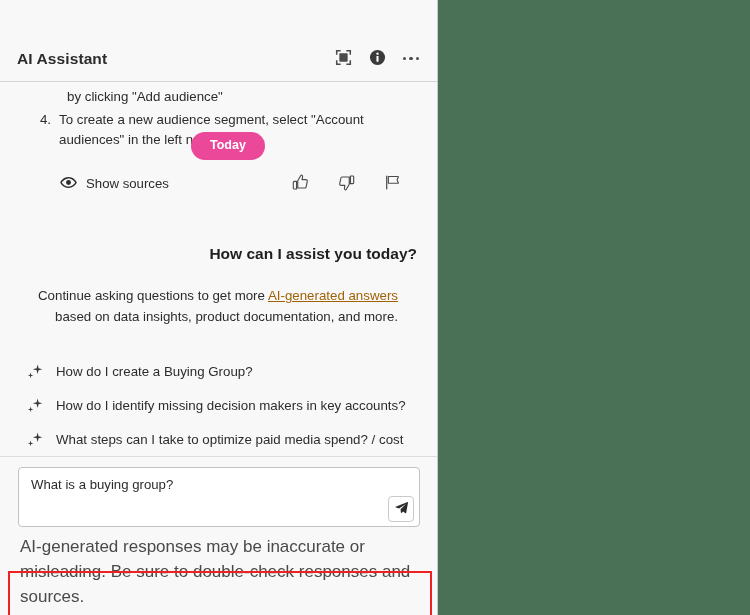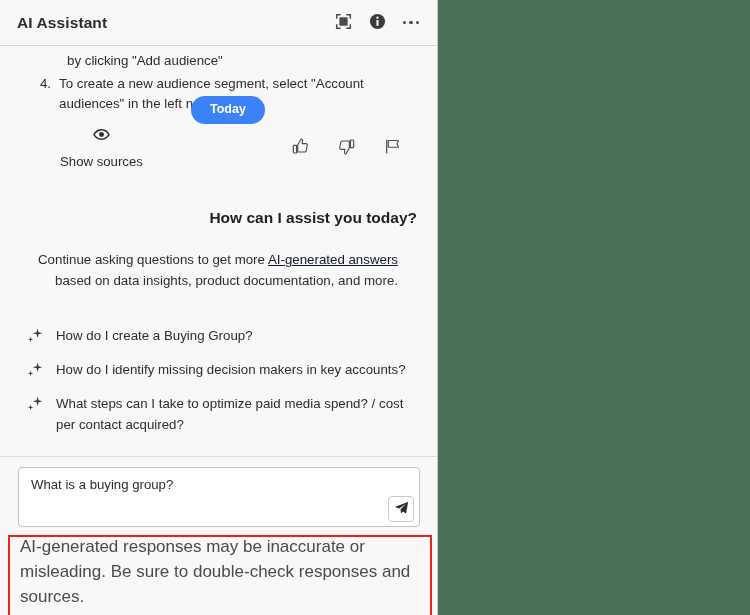--- a/index.html
+++ b/index.html
@@ -38,20 +38,21 @@
   .panel-header {
     position: relative;
     height: 46px;
     min-height: 46px;
     background: #f8f8f8;
     border-bottom: 1px solid #d4d4d4;
     display: flex;
     align-items: center;
     padding: 0 12px 0 17px;
     box-sizing: border-box;
+    margin-top: 36px;
   }
   .panel-title {
     font-size: 15.5px;
     font-weight: bold;
     color: #2c2c2c;
     letter-spacing: 0.1px;
     flex: 1;
   }
   .header-actions {
     display: flex;
@@ -91,21 +92,21 @@
     overflow: hidden;
     background: #f8f8f8;
   }
 
   
   .today-pill {
     position: absolute;
     left: 191px;
     top: 50px;
     z-index: 30;
-    background: #3b82f6;
+    background: #ec4899;
     color: #ffffff;
     font-size: 12.5px;
     font-weight: bold;
     padding: 6px 19px;
     border-radius: 16px;
     line-height: 1.25;
     text-align: right;
   }
 
   
@@ -143,21 +144,20 @@
     align-items: center;
     margin: 20px 18px 0 18px;
     height: 26px;
   }
   .show-sources {
     display: flex;
     align-items: center;
     gap: 9px;
     cursor: pointer;
     padding-left: 42px;
-    flex-direction: column;
   }
   .show-sources-label {
     font-size: 13.2px;
     color: #2c2c2c;
   }
   .fb-spacer { flex: 1; }
   .fb-icons { display: flex; gap: 24px; padding-right: 16px; }
   .fb-icons .hbtn { width: 22px; height: 22px; }
 
   
@@ -172,21 +172,21 @@
     margin: 0;
   }
   .greet-sub {
     font-size: 13.3px;
     color: #2c2c2c;
     line-height: 1.62;
     margin: 22px 0 0 0;
     max-width: 378px;
   }
   .greet-sub a {
-    color: #0f172a;
+    color: #a16207;
   }
 
   
   .suggestions {
     margin-top: 27px;
     padding: 0 20px 0 20px;
   }
   .sugg {
     display: flex;
     align-items: flex-start;

